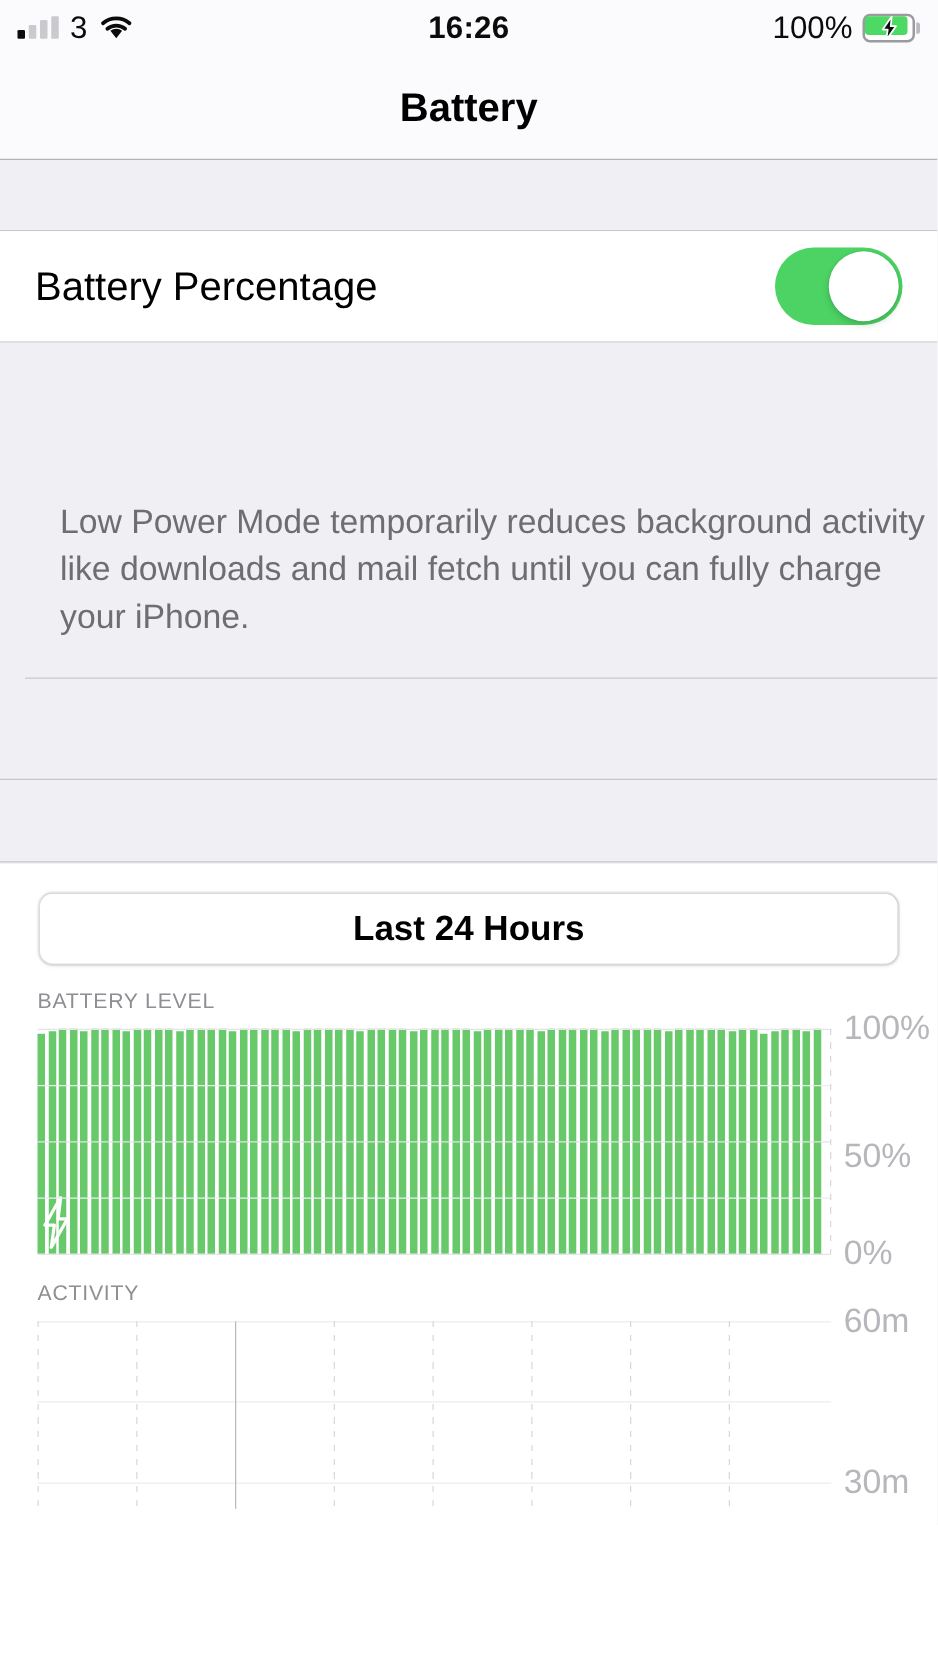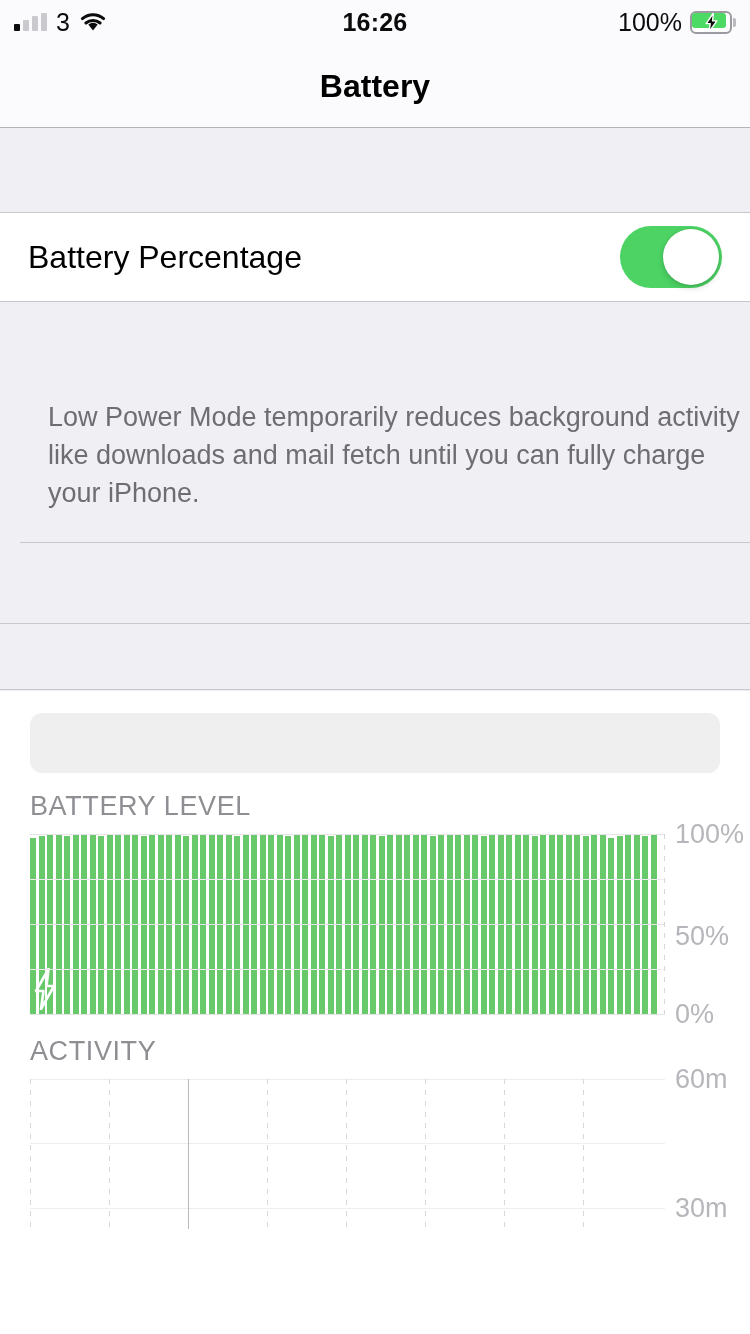--- a/index.html
+++ b/index.html
@@ -88,21 +88,21 @@
   .seg.active { background:#FFFFFF; box-shadow:0 1px 4px rgba(0,0,0,.14), 0 0 1px rgba(0,0,0,.12); font-weight:bold; }
 
   .charge-row { position:relative; margin:0 30px; padding:22px 0 20px 0;
     display:flex; align-items:flex-start; border-bottom:1px solid #D8D8DC; }
   .charge-left { flex:1; }
   .charge-title { font-size:32px; color:#000; line-height:40px; }
   .charge-sub { font-size:27px; color:#8E8E93; line-height:38px; margin-top:4px; }
   .charge-value { font-size:33px; color:#8E8E93; align-self:center; }
 
   .chart-block { margin:0 30px; padding-top:18px; position:relative; }
-  .chart-head { font-size:27px; color:#8E8E93; letter-spacing:0.6px; margin-bottom:12px; }
+  .chart-head { font-size:17px; color:#8E8E93; letter-spacing:0.6px; margin-bottom:12px; }
 
   .plot { position:relative; height:180px; width:635px; }
   .gridline { position:absolute; left:0; width:635px; height:1px; background:#EDEDEF; }
   .gridline.strong { background:#E4E4E7; }
   .ylab { position:absolute; left:645px; font-size:27px; color:#B6B6BB; transform:translateY(-50%); white-space:nowrap; }
   .dashcol { position:absolute; top:0; bottom:0; width:1px;
     background:repeating-linear-gradient(to bottom, #D8D8DC 0 5px, transparent 5px 11px); }
   .dashcol.solid { background:#B9B9BE; }
 
   .bars { position:absolute; left:0; top:0; height:180px; display:flex; align-items:flex-end; gap:0; }
@@ -150,40 +150,41 @@
       </span>
     </div>
   </div>
 
   <div class="navbar">
     <div class="nav-title">Battery</div>
   </div>
 
   <div class="gap" style="position:absolute; top:129px; left:0; height:67px;"></div>
 
-  <div class="group" style="position:absolute; top:212px; left:0;">
+  <div class="group" style="position:absolute; top:184px; left:0;">
     <div class="cell">
       <span class="cell-label">Battery Percentage</span>
       <span class="switch on">
           <span class="knob"></span>
         </span>
     </div>
   </div>
 
   <div class="footer-note" style="position:absolute; top:374px; left:0;">
     <p>Low Power Mode temporarily reduces background activity like downloads and mail fetch until you can fully charge your iPhone.</p>
   </div>
 
 
   <div class="gap" style="position:absolute; top:623px; left:0; height:67px; border-top:1px solid #C8C7CC; border-bottom:1px solid #C8C7CC;"></div>
 
   <div class="usage" style="position:absolute; top:691px; left:0; height:643px; border-top:none;">
 
     <div class="seg-wrap">
       <div class="segmented">
+        <div class="seg active">Last 24 Hours</div>
       </div>
     </div>
 
 
     <div class="chart-block">
       <div class="chart-head">BATTERY LEVEL</div>
       <div class="plot" id="battery-plot">
         <div class="bars" id="battery-bars">
             <div class="bar" style="height: 176.4px;"></div>
             <div class="bar" style="height: 178.2px;"></div>

